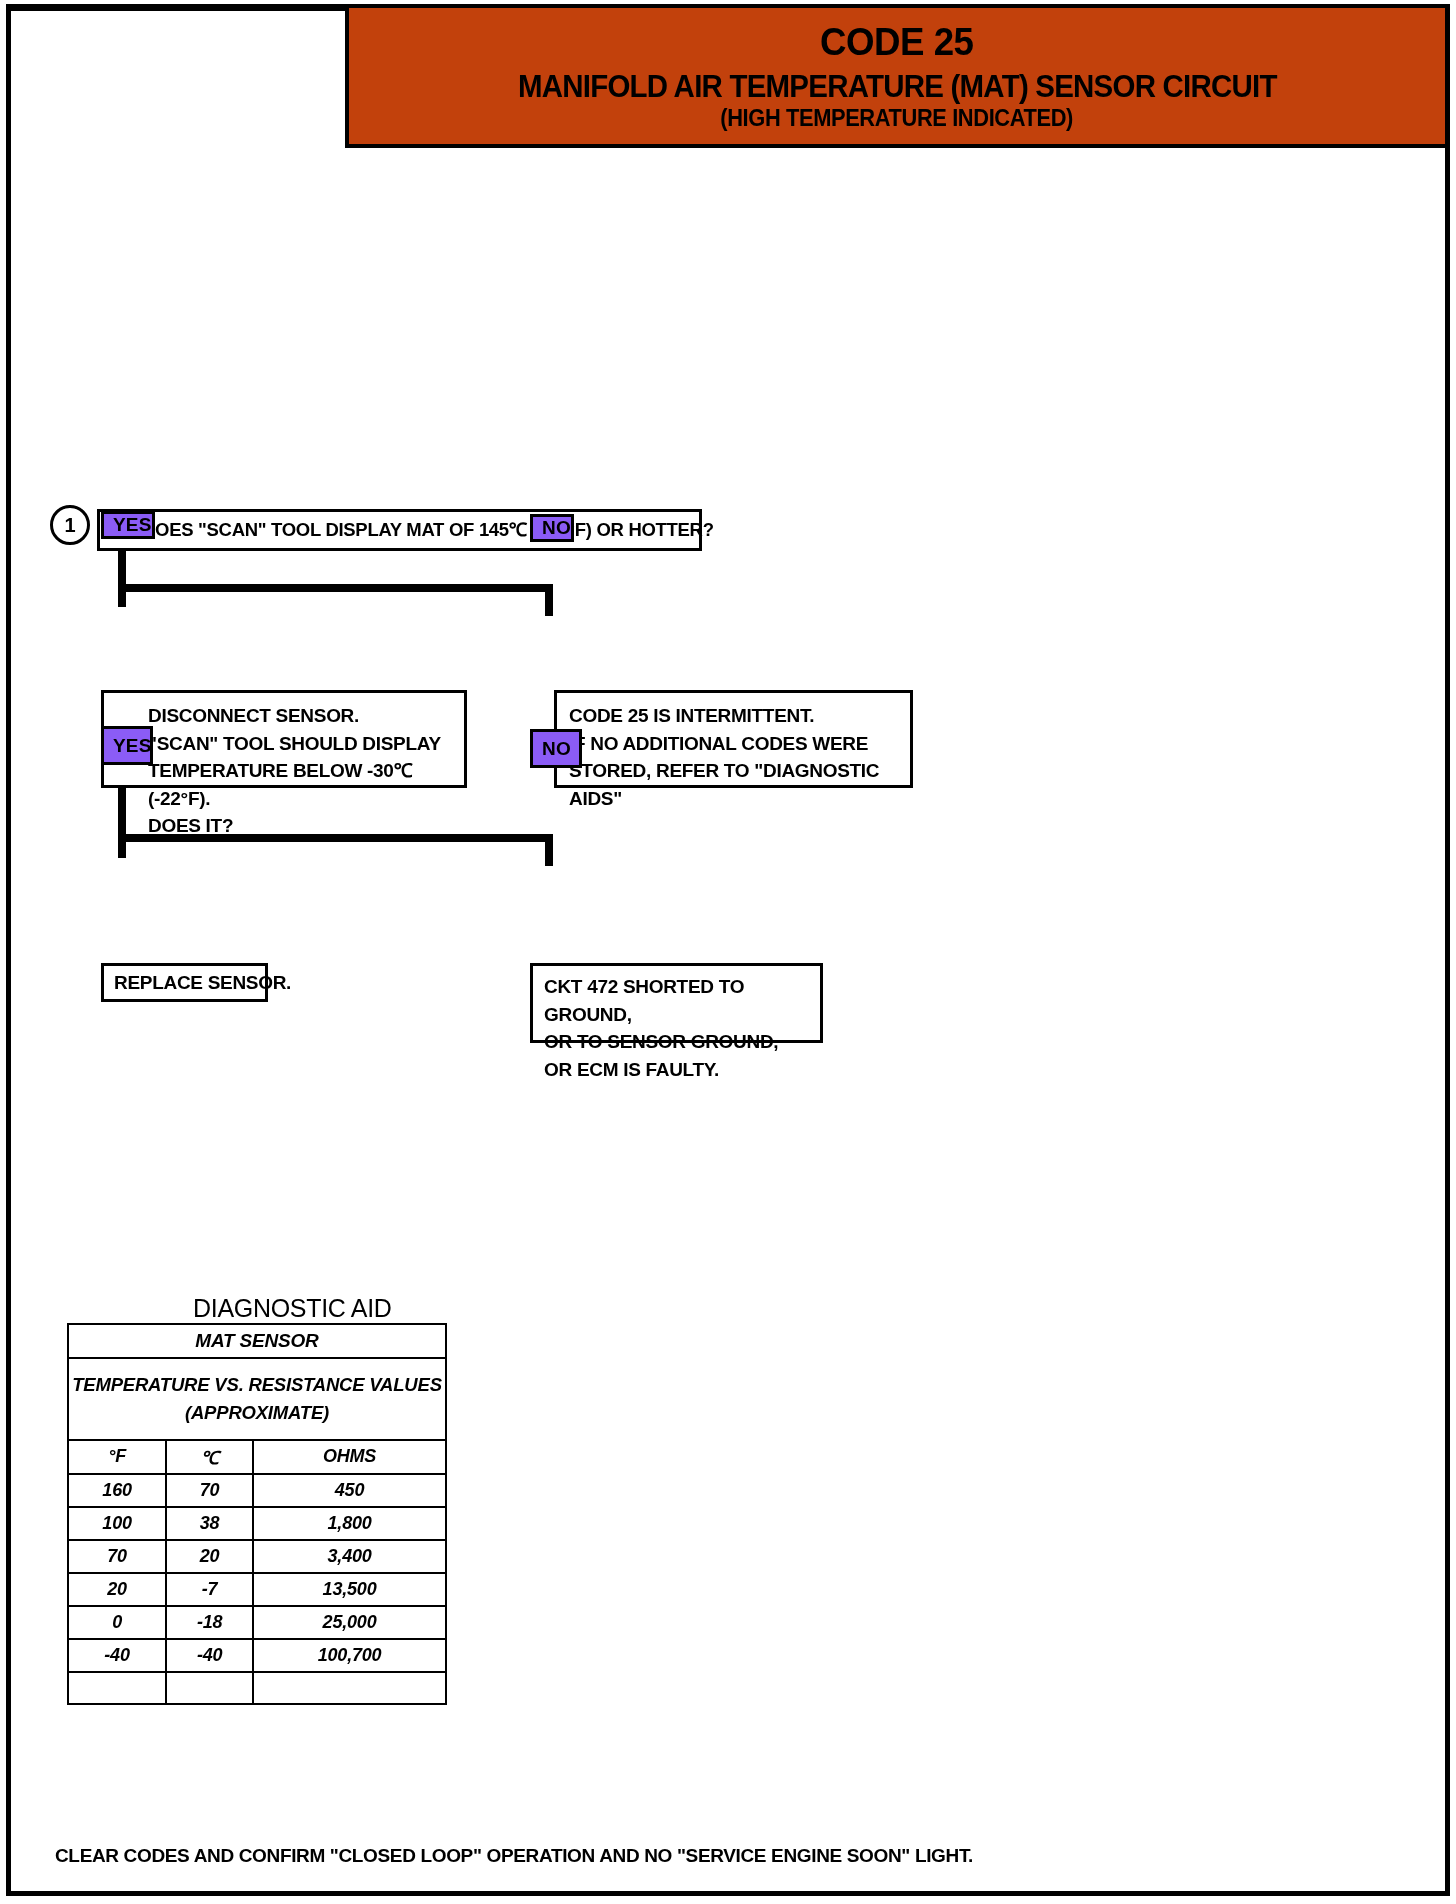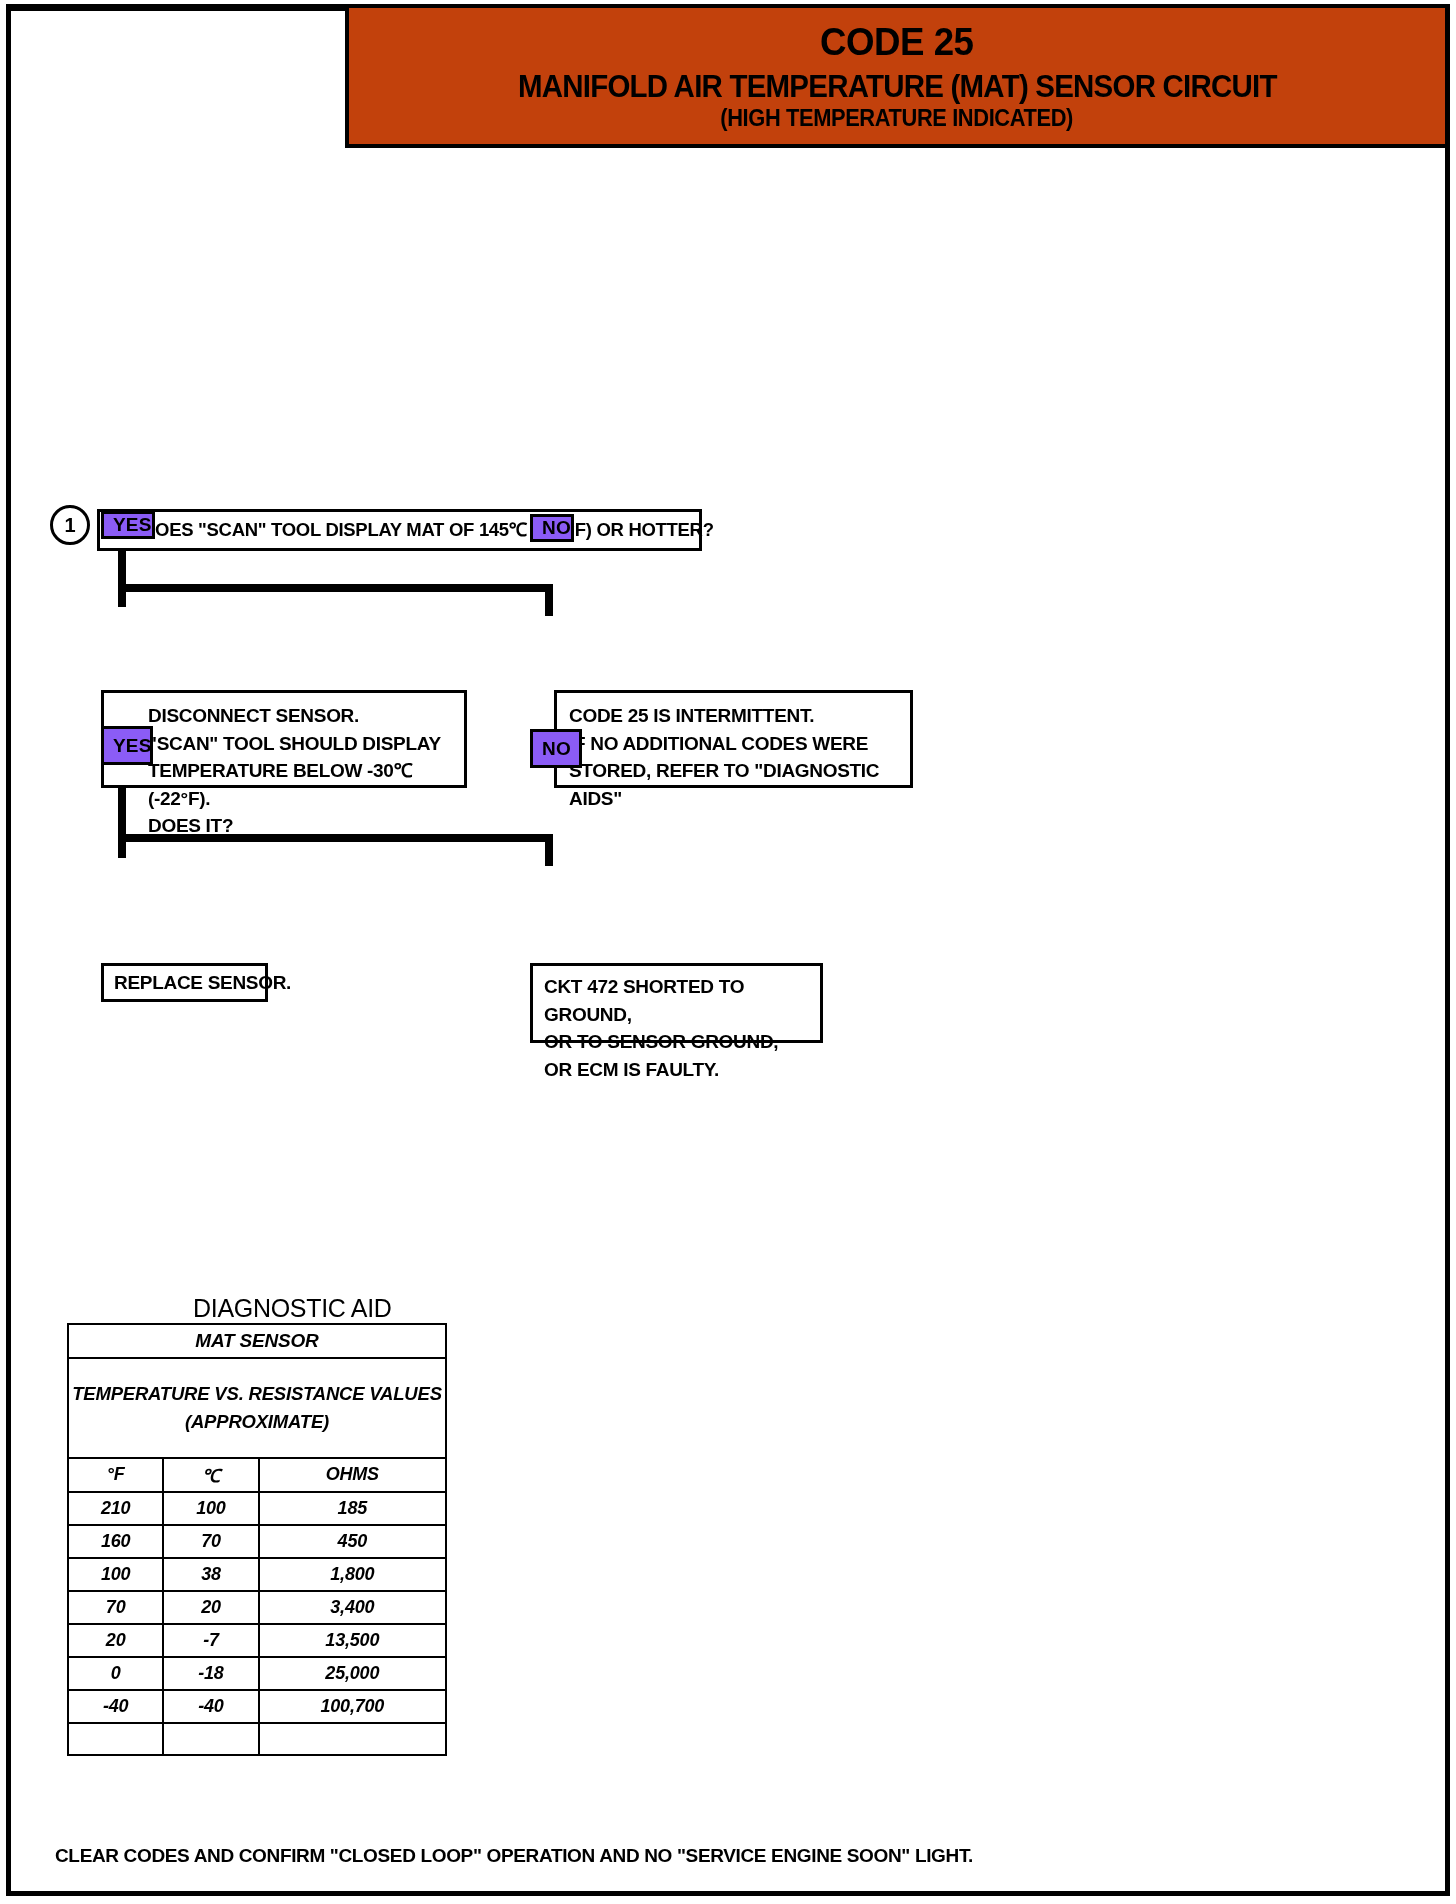--- a/index.html
+++ b/index.html
@@ -206,21 +206,21 @@
     text-align: center;
     font-size: 18px;
     font-weight: bold;
     letter-spacing: -0.2px;
     padding: 3px 2px;
     font-style: italic;
   }
   #diag-table .t-head-1 { font-size: 19px; padding: 5px 2px; }
   #diag-table .t-head-2 {
     font-size: 18.5px;
-    padding: 21px 2px;
+    padding: 12px 2px;
     line-height: 1.5;
     border-bottom: 2px solid #000;
     border-radius: 31px;
   }
   #diag-table .col-head { font-size: 18px; padding: 4px 2px; }
   #diag-table td.data { padding: 5px 2px; font-size: 18px; }
   #diag-table tr.filler td { height: 32px; border-top: 2px solid #000; }
 
   
   #footer-note {
@@ -296,25 +296,20 @@
         <span>TEMPERATURE VS. RESISTANCE VALUES</span><br>
         <span>(APPROXIMATE)</span>
       </td>
     </tr>
     <tr>
       <td class="col-head">°F</td>
       <td class="col-head">℃</td>
       <td class="col-head">OHMS</td>
     </tr>
     <tr>
-      <td class="data">210</td>
-      <td class="data">100</td>
-      <td class="data">185</td>
-    </tr>
-    <tr>
       <td class="data">160</td>
       <td class="data">70</td>
       <td class="data">450</td>
     </tr>
     <tr>
       <td class="data">100</td>
       <td class="data">38</td>
       <td class="data">1,800</td>
     </tr>
     <tr>

